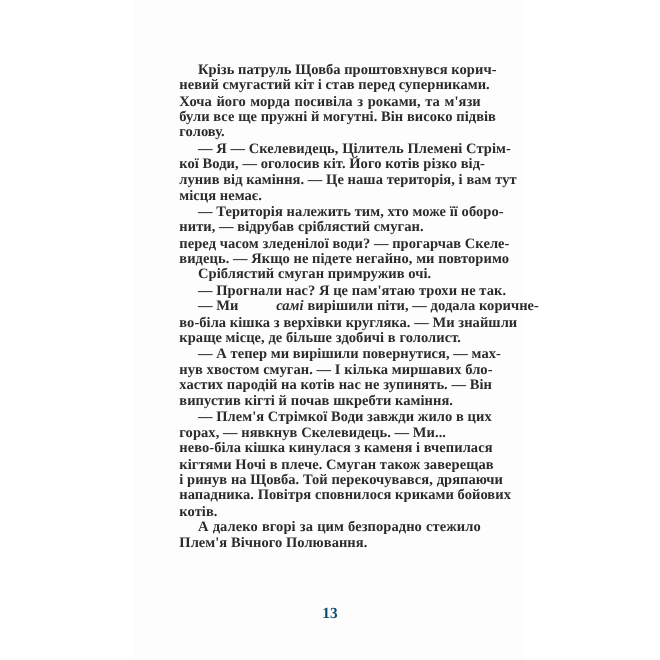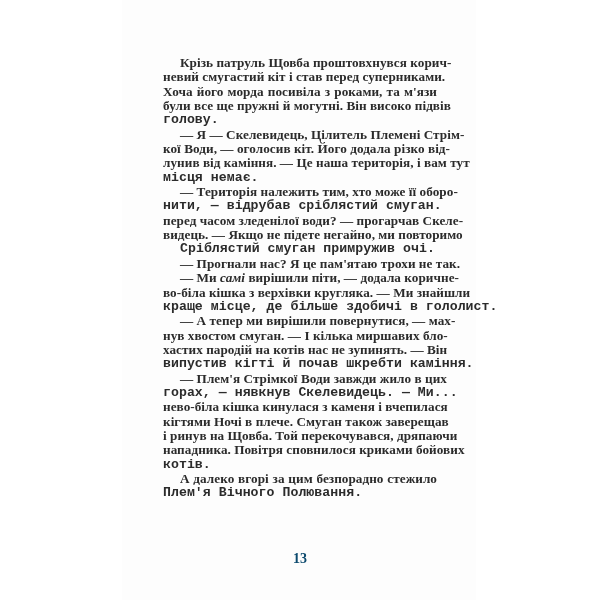--- a/index.html
+++ b/index.html
@@ -39,27 +39,27 @@
     .line {
       display: block;
       white-space: nowrap;
       text-align: justify;
       text-align-last: justify;
       height: 14.35px;
       overflow: visible;
     }
     .line.last {
       text-align-last: left;
-      font-family: Liberation Mono, monospace;
     }
     .line.indent {
       padding-left: 17px;
     }
     .italic {
       font-style: italic;
+      margin-left: 31px;
     }
     .page-number {
       position: absolute;
       left: 0;
       width: 600px;
       top: 551px;
       text-align: center;
       font-family: "Liberation Serif", "DejaVu Serif", serif;
       font-size: 14px;
       font-weight: bold;
@@ -72,21 +72,21 @@
 <div class="scan">
   <div class="page"></div>
 
   <div class="text-block">
     <span class="line indent">Крізь патруль Щовба проштовхнувся корич-</span>
     <span class="line">невий смугастий кіт і став перед суперниками.</span>
     <span class="line">Хоча його морда посивіла з роками, та м'язи</span>
     <span class="line">були все ще пружні й могутні. Він високо підвів</span>
     <span class="line last">голову.</span>
     <span class="line indent">— Я — Скелевидець, Цілитель Племені Стрім-</span>
-    <span class="line">кої Води, — оголосив кіт. Його додала різко від-</span>
+    <span class="line">кої Води, — оголосив кіт. Його котів різко від-</span>
     <span class="line">лунив від каміння. — Це наша територія, і вам тут</span>
     <span class="line last">місця немає.</span>
     <span class="line indent">— Територія належить тим, хто може її оборо-</span>
     <span class="line last">нити, — відрубав сріблястий смуган.</span>
     <span class="line">перед часом зледенілої води? — прогарчав Скеле-</span>
     <span class="line">видець. — Якщо не підете негайно, ми повторимо</span>
     <span class="line indent last">Сріблястий смуган примружив очі.</span>
     <span class="line indent">— Прогнали нас? Я це пам'ятаю трохи не так.</span>
     <span class="line indent"><span>— Ми </span><span class="italic">самі</span><span> вирішили піти, — додала коричне-</span></span>
     <span class="line">во-біла кішка з верхівки кругляка. — Ми знайшли</span>

